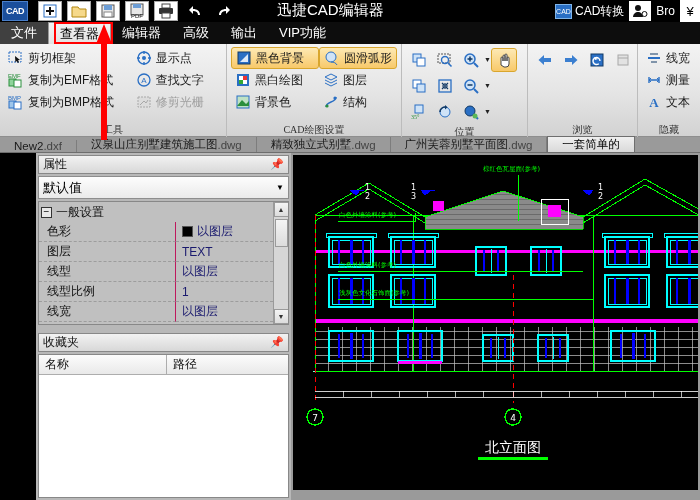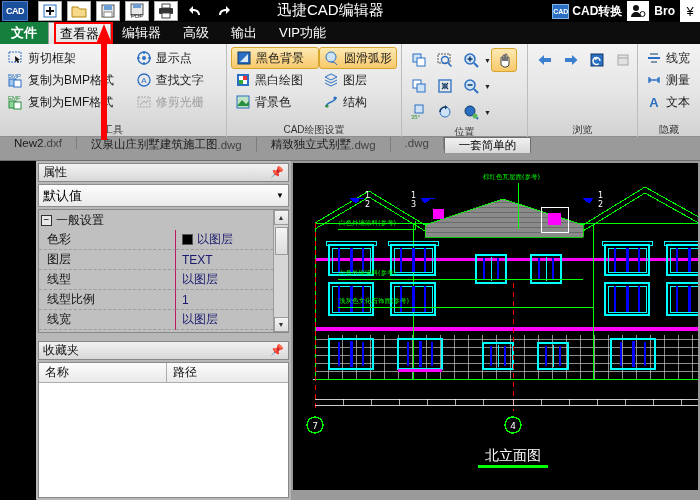--- a/index.html
+++ b/index.html
@@ -27,53 +27,53 @@
   .qat { display: flex; align-items: center; gap: 5px; margin-left: 10px; }
   .qat-btn {
     width: 24px; height: 20px; display: flex; align-items: center; justify-content: center;
   }
   .qat-btn.boxed { background: #fff; border: 1px solid #aaa; }
   .apptitle {
     position: absolute; left: 277px; top: 1px;
     font-size: 15px; color: #fff; font-weight: normal;
   }
   .tb-right { position: absolute; right: 0; top: 0; height: 22px; display: flex; align-items: center; }
-  .tb-item { display: flex; align-items: center; gap: 3px; color: #fff; font-size: 12px; padding: 0 5px; font-weight: bold; }
+  .tb-item { display: flex; align-items: center; gap: 3px; color: #fff; font-size: 12px; padding: 0 5px; }
   .tb-cadicon {
     width: 17px; height: 15px; background: #2a6fc4; border: 1px solid #7fb4e8;
     color: #fff; font-size: 7px; display: flex; align-items: center; justify-content: center;
   }
   .tb-user {
     width: 22px; height: 20px; background: #fff; display: flex; align-items: center; justify-content: center;
   }
   .tb-yen { width: 20px; height: 22px; background:#fff; color:#000; display:flex;align-items:center;justify-content:center;font-size:13px;}
 
   
   .menubar {
     height: 22px; background: #0d0d0d; display: flex; align-items: flex-end; position: relative; flex: none;
   }
   .mtab {
     height: 22px; padding: 0 11px; display: flex; align-items: center;
     color: #fff; font-size: 13px; white-space: nowrap;
   }
-  .mtab.file { background: #15803d; color: #fff; font-weight: bold; }
+  .mtab.file { background: #404040; color: #fff; font-weight: normal; }
   .mtab.active {
     background: linear-gradient(#f3f3f3,#e2e2e2); color: #000;
     border: 1px solid #9a9a9a; border-bottom: none;
   }
 
   
   .ribbon {
     height: 93px; flex: none;
     background: linear-gradient(#f3f3f3 0%, #e4e4e4 55%, #d2d2d2 100%);
     border-bottom: 1px solid #8e8e8e;
     display: flex; position: relative;
   }
   .rgroup { position: relative; height: 93px; padding: 3px 4px 0 4px; display: flex; flex-direction: column; }
-  .rgroup + .rgroup { border-left: 1px solid #bcbcbc; }
+  .rgroup + .rgroup { border-left: 1px solid #bcbcbc; font-family: Liberation Serif, serif; }
   .rgroup-body { flex: 1; display: flex; }
   .rgroup-label {
     height: 14px; text-align: center; font-size: 10px; color: #333;
     display: flex; align-items: center; justify-content: center;
   }
   .rcol { display: flex; flex-direction: column; justify-content: flex-start; }
   .ritem {
     display: flex; align-items: center; gap: 4px; height: 22px; padding: 0 4px;
     font-size: 12px; color: #1a1a1a; white-space: nowrap;
   }
@@ -84,22 +84,22 @@
   }
   .ic { width: 16px; height: 16px; flex: none; display: block; }
   .iconly { display: flex; align-items: center; justify-content: center; width: 26px; height: 24px; }
   .iconly.chk { background: linear-gradient(#fde9b4,#f8c96a); border: 1px solid #d9a62d; border-radius: 3px; }
   .drop-arrow { width: 7px; height: 24px; display: flex; align-items: center; justify-content: center;
     font-size: 7px; color: #222; }
   .rrow { display: flex; align-items: center; height: 26px; }
 
   
   .doctabs {
-    height: 24px; flex: none; background: #9a9a9a;
-    display: flex; align-items: flex-start; position: relative;
+    height: 16px; flex: none; background: #9a9a9a;
+    display: flex; align-items: flex-end; position: relative;
     border-bottom: 1px solid #6e6e6e;
   }
   .dtab {
     display: flex; align-items: center; padding: 0 14px; font-size: 11.5px;
     color: #1a1a1a; white-space: nowrap; border-right: 1px solid #7d7d7d;
   }
   .dtab.active {
     background: linear-gradient(#f0f0f0,#d9d9d9); color: #000;
     border: 1px solid #6e6e6e; border-bottom: none;
   }
@@ -269,33 +269,33 @@
         <div class="rcol" style="width:130px">
           <div class="ritem">
             <svg class="ic" viewBox="0 0 16 16">
                 <rect x="1" y="2" width="12" height="10" fill="none" stroke="#2a6fc4" stroke-dasharray="2 1"></rect>
                 <path d="M7 6l5 4-2 .3 1 2-1.2.6-1-2-1.4 1.4z" fill="#111"></path>
               </svg>
             <span>剪切框架</span>
           </div>
           <div class="ritem">
             <svg class="ic" viewBox="0 0 16 16">
+                <text x="0" y="6" font-size="6" fill="#2a8f3c">EMF</text>
+                <rect x="1" y="7" width="7" height="7" fill="#8fd49b" stroke="#2a8f3c"></rect>
+                <rect x="6" y="8" width="7" height="7" fill="#fff" stroke="#2a8f3c"></rect>
+              </svg>
+            <span>复制为EMF格式</span>
+          </div>
+          <div class="ritem">
+            <svg class="ic" viewBox="0 0 16 16">
                 <text x="0" y="6" font-size="6" fill="#2a6fc4">BMP</text>
                 <rect x="1" y="7" width="7" height="7" fill="#9fc6ea" stroke="#2a6fc4"></rect>
                 <rect x="6" y="8" width="7" height="7" fill="#fff" stroke="#2a6fc4"></rect>
               </svg>
             <span>复制为BMP格式</span>
-          </div>
-          <div class="ritem">
-            <svg class="ic" viewBox="0 0 16 16">
-                <text x="0" y="6" font-size="6" fill="#2a8f3c">EMF</text>
-                <rect x="1" y="7" width="7" height="7" fill="#8fd49b" stroke="#2a8f3c"></rect>
-                <rect x="6" y="8" width="7" height="7" fill="#fff" stroke="#2a8f3c"></rect>
-              </svg>
-            <span>复制为EMF格式</span>
           </div>
         </div>
         <div class="rcol" style="width:92px">
           <div class="ritem">
             <svg class="ic" viewBox="0 0 16 16">
                 <circle cx="8" cy="8" r="6" fill="none" stroke="#2a6fc4" stroke-width="1.4"></circle>
                 <circle cx="8" cy="8" r="2" fill="#2a6fc4"></circle>
                 <path d="M8 1v3M8 12v3M1 8h3M12 8h3" stroke="#2a6fc4" stroke-width="1.4"></path>
               </svg>
             <span>显示点</span>
@@ -522,20 +522,21 @@
     </div>
     <div class="dtab">
       <span>汉泉山庄别墅建筑施工图</span>
         <span class="ext">.dwg</span>
     </div>
     <div class="dtab">
       <span>精致独立式别墅</span>
         <span class="ext">.dwg</span>
     </div>
     <div class="dtab">
+      <span>广州芙蓉别墅平面图</span>
         <span class="ext">.dwg</span>
     </div>
     <div class="dtab active">
       <span>一套简单的</span>
     </div>
   </div>
 
   <div class="main">
 
     <div class="leftpane">

